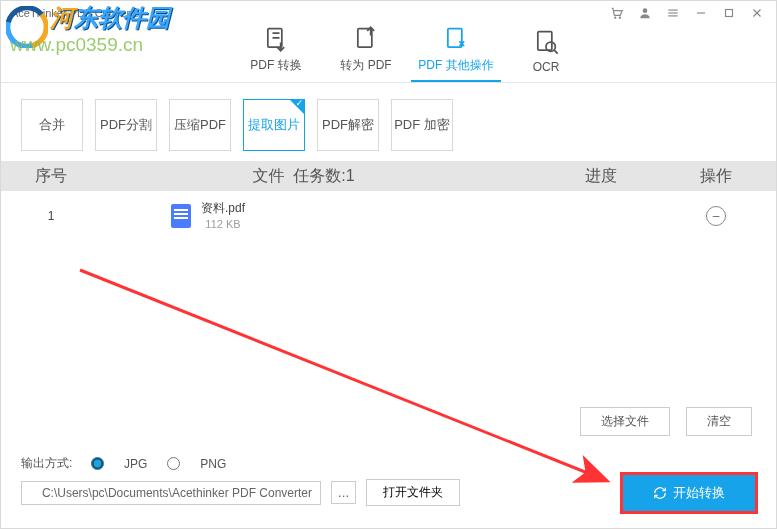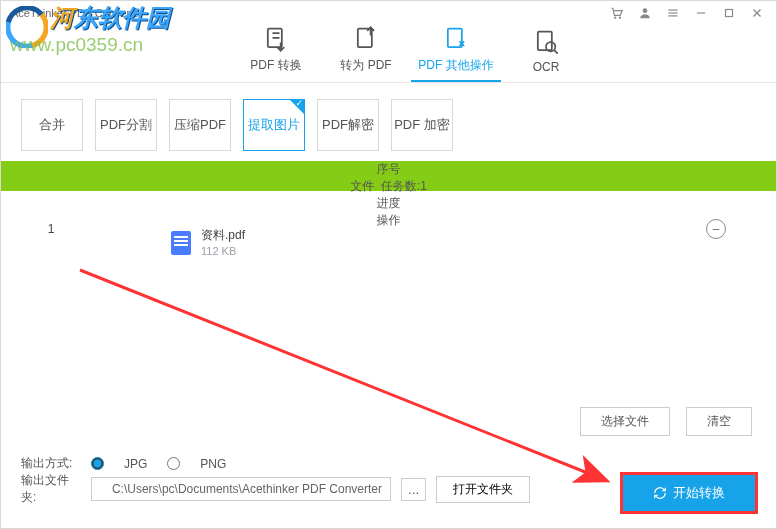--- a/index.html
+++ b/index.html
@@ -15,28 +15,28 @@
   .tool { width: 90px; text-align: center; font-size: 12px; color: #555; padding-bottom: 6px; border-bottom: 2px solid transparent; cursor: pointer; }
   .tool.active { color: #17a3ea; border-bottom-color: #17a3ea; }
   .tool svg { width: 28px; height: 28px; display: block; margin: 0 auto 4px; }
 
   .subtabs { display: flex; gap: 12px; padding: 16px 20px 10px; }
   .subtab { width: 62px; height: 52px; border: 1px solid #d9d9d9; display: flex; align-items: center; justify-content: center; font-size: 13px; color: #555; cursor: pointer; position: relative; }
   .subtab.active { border-color: #17a3ea; color: #17a3ea; }
   .subtab.active::before { content: ""; position: absolute; top: 0; right: 0; border-top: 14px solid #17a3ea; border-left: 14px solid transparent; }
   .subtab.active::after { content: "✓"; position: absolute; top: -2px; right: 1px; color: #fff; font-size: 9px; }
 
-  .thead { display: flex; background: #84cc16; height: 30px; align-items: center; font-size: 12px; color: #555; padding: 0 20px; flex-direction: column; }
+  .thead { display: flex; background: #e5e5e5; height: 30px; align-items: center; font-size: 16px; color: #555; padding: 0 20px; }
   .col-idx { width: 60px; text-align: center; }
   .col-file { flex: 1; text-align: center; }
   .col-prog { width: 150px; text-align: center; }
   .col-op  { width: 80px; text-align: center; }
 
   .row { display: flex; align-items: center; padding: 10px 20px; font-size: 12px; color: #444; }
-  .row .col-file { text-align: left; display: flex; align-items: center; gap: 10px; padding-left: 90px; margin-top: 27px; }
+  .row .col-file { text-align: center; display: flex; align-items: center; gap: 10px; padding-left: 90px; }
   .file-ico { width: 20px; height: 24px; background: #4a7cff; border-radius: 2px; position: relative; }
   .file-ico::before { content: ""; position: absolute; left: 3px; right: 3px; top: 5px; height: 2px; background: #fff; box-shadow: 0 4px 0 #fff, 0 8px 0 #fff; }
   .file-meta { line-height: 1.3; }
   .file-meta .sz { color: #9aa0a6; font-size: 11px; }
   .remove-btn { width: 20px; height: 20px; border: 1px solid #888; border-radius: 50%; display: inline-flex; align-items: center; justify-content: center; cursor: pointer; color: #666; }
 
   .footer-btns { position: absolute; right: 24px; bottom: 92px; display: flex; gap: 16px; }
   .btn { border: 1px solid #ccc; background: #fff; font-size: 12px; color: #555; padding: 5px 20px; cursor: pointer; }
 
   .out-row { position: absolute; left: 20px; right: 20px; display: flex; align-items: center; font-size: 12px; color: #555; gap: 10px; }
@@ -198,21 +198,20 @@
         <input type="radio" name="fmt" checked="" style="">
         <span>JPG</span>
       </label>
     <label class="radio">
         <input type="radio" name="fmt" style="">
         <span>PNG</span>
       </label>
   </div>
 
   <div class="out-row path">
-    <span class="lbl">输出文件夹:</span>
     <div class="pathbox">C:\Users\pc\Documents\Acethinker PDF Converter</div>
     <button class="smallbtn">...</button>
     <button class="openbtn">打开文件夹</button>
   </div>
 
   <div class="start-wrap">
     <button class="start-btn">
       <svg viewBox="0 0 24 24" fill="none" stroke="#fff" stroke-width="2">
           <path d="M3 12a9 9 0 0 1 15-6.7L21 8M21 12a9 9 0 0 1-15 6.7L3 16"></path>
           <path d="M21 3v5h-5M3 21v-5h5"></path>

